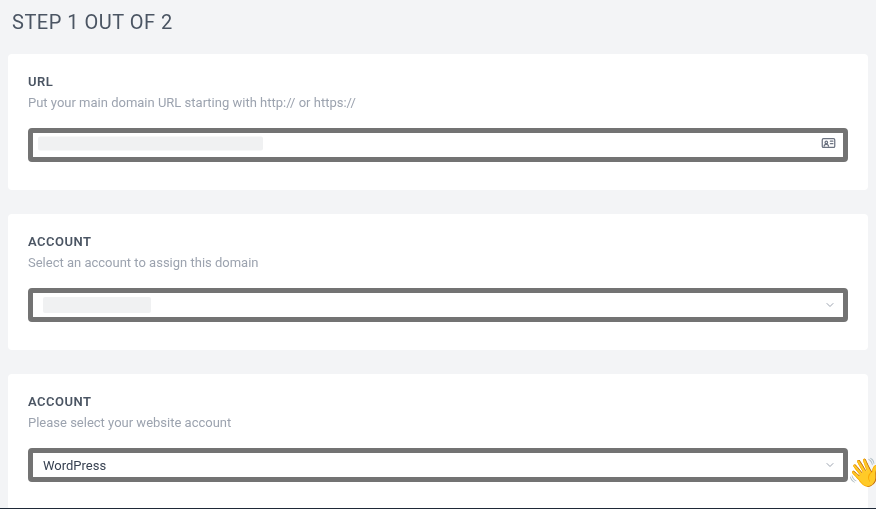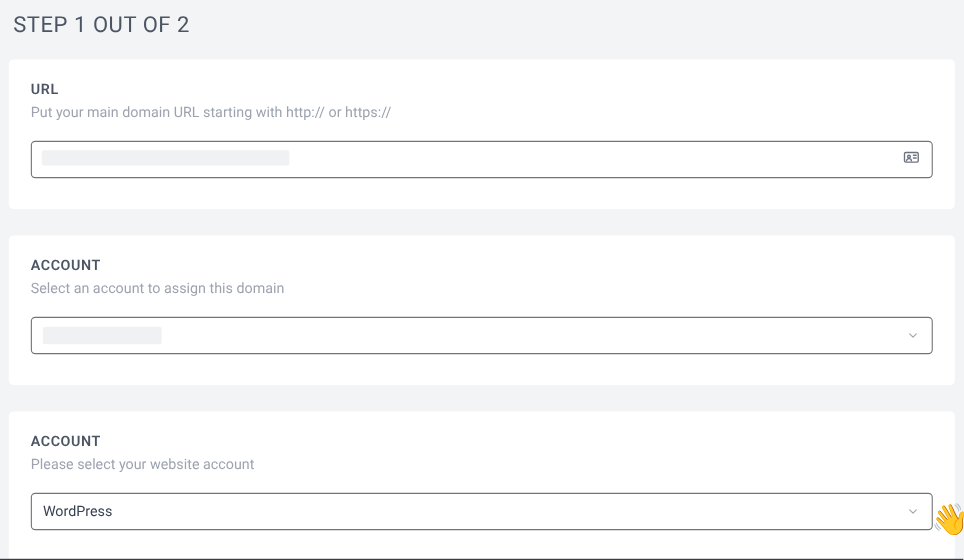--- a/index.html
+++ b/index.html
@@ -44,21 +44,21 @@
       color: #9ca3af;
       margin-bottom: 18px;
     }
     .select-wrap {
       position: relative;
       width: 100%;
     }
     .select-input, .text-input {
       width: 100%;
       height: 34px;
-      border: 1px solid #737373;
+      border: 5px solid #737373;
       border-radius: 4px;
       padding: 0 40px 0 10px;
       font-size: 13px;
       color: #374151;
       background: #ffffff;
       display: flex;
       align-items: center;
       cursor: pointer;
       outline: none;
     }

